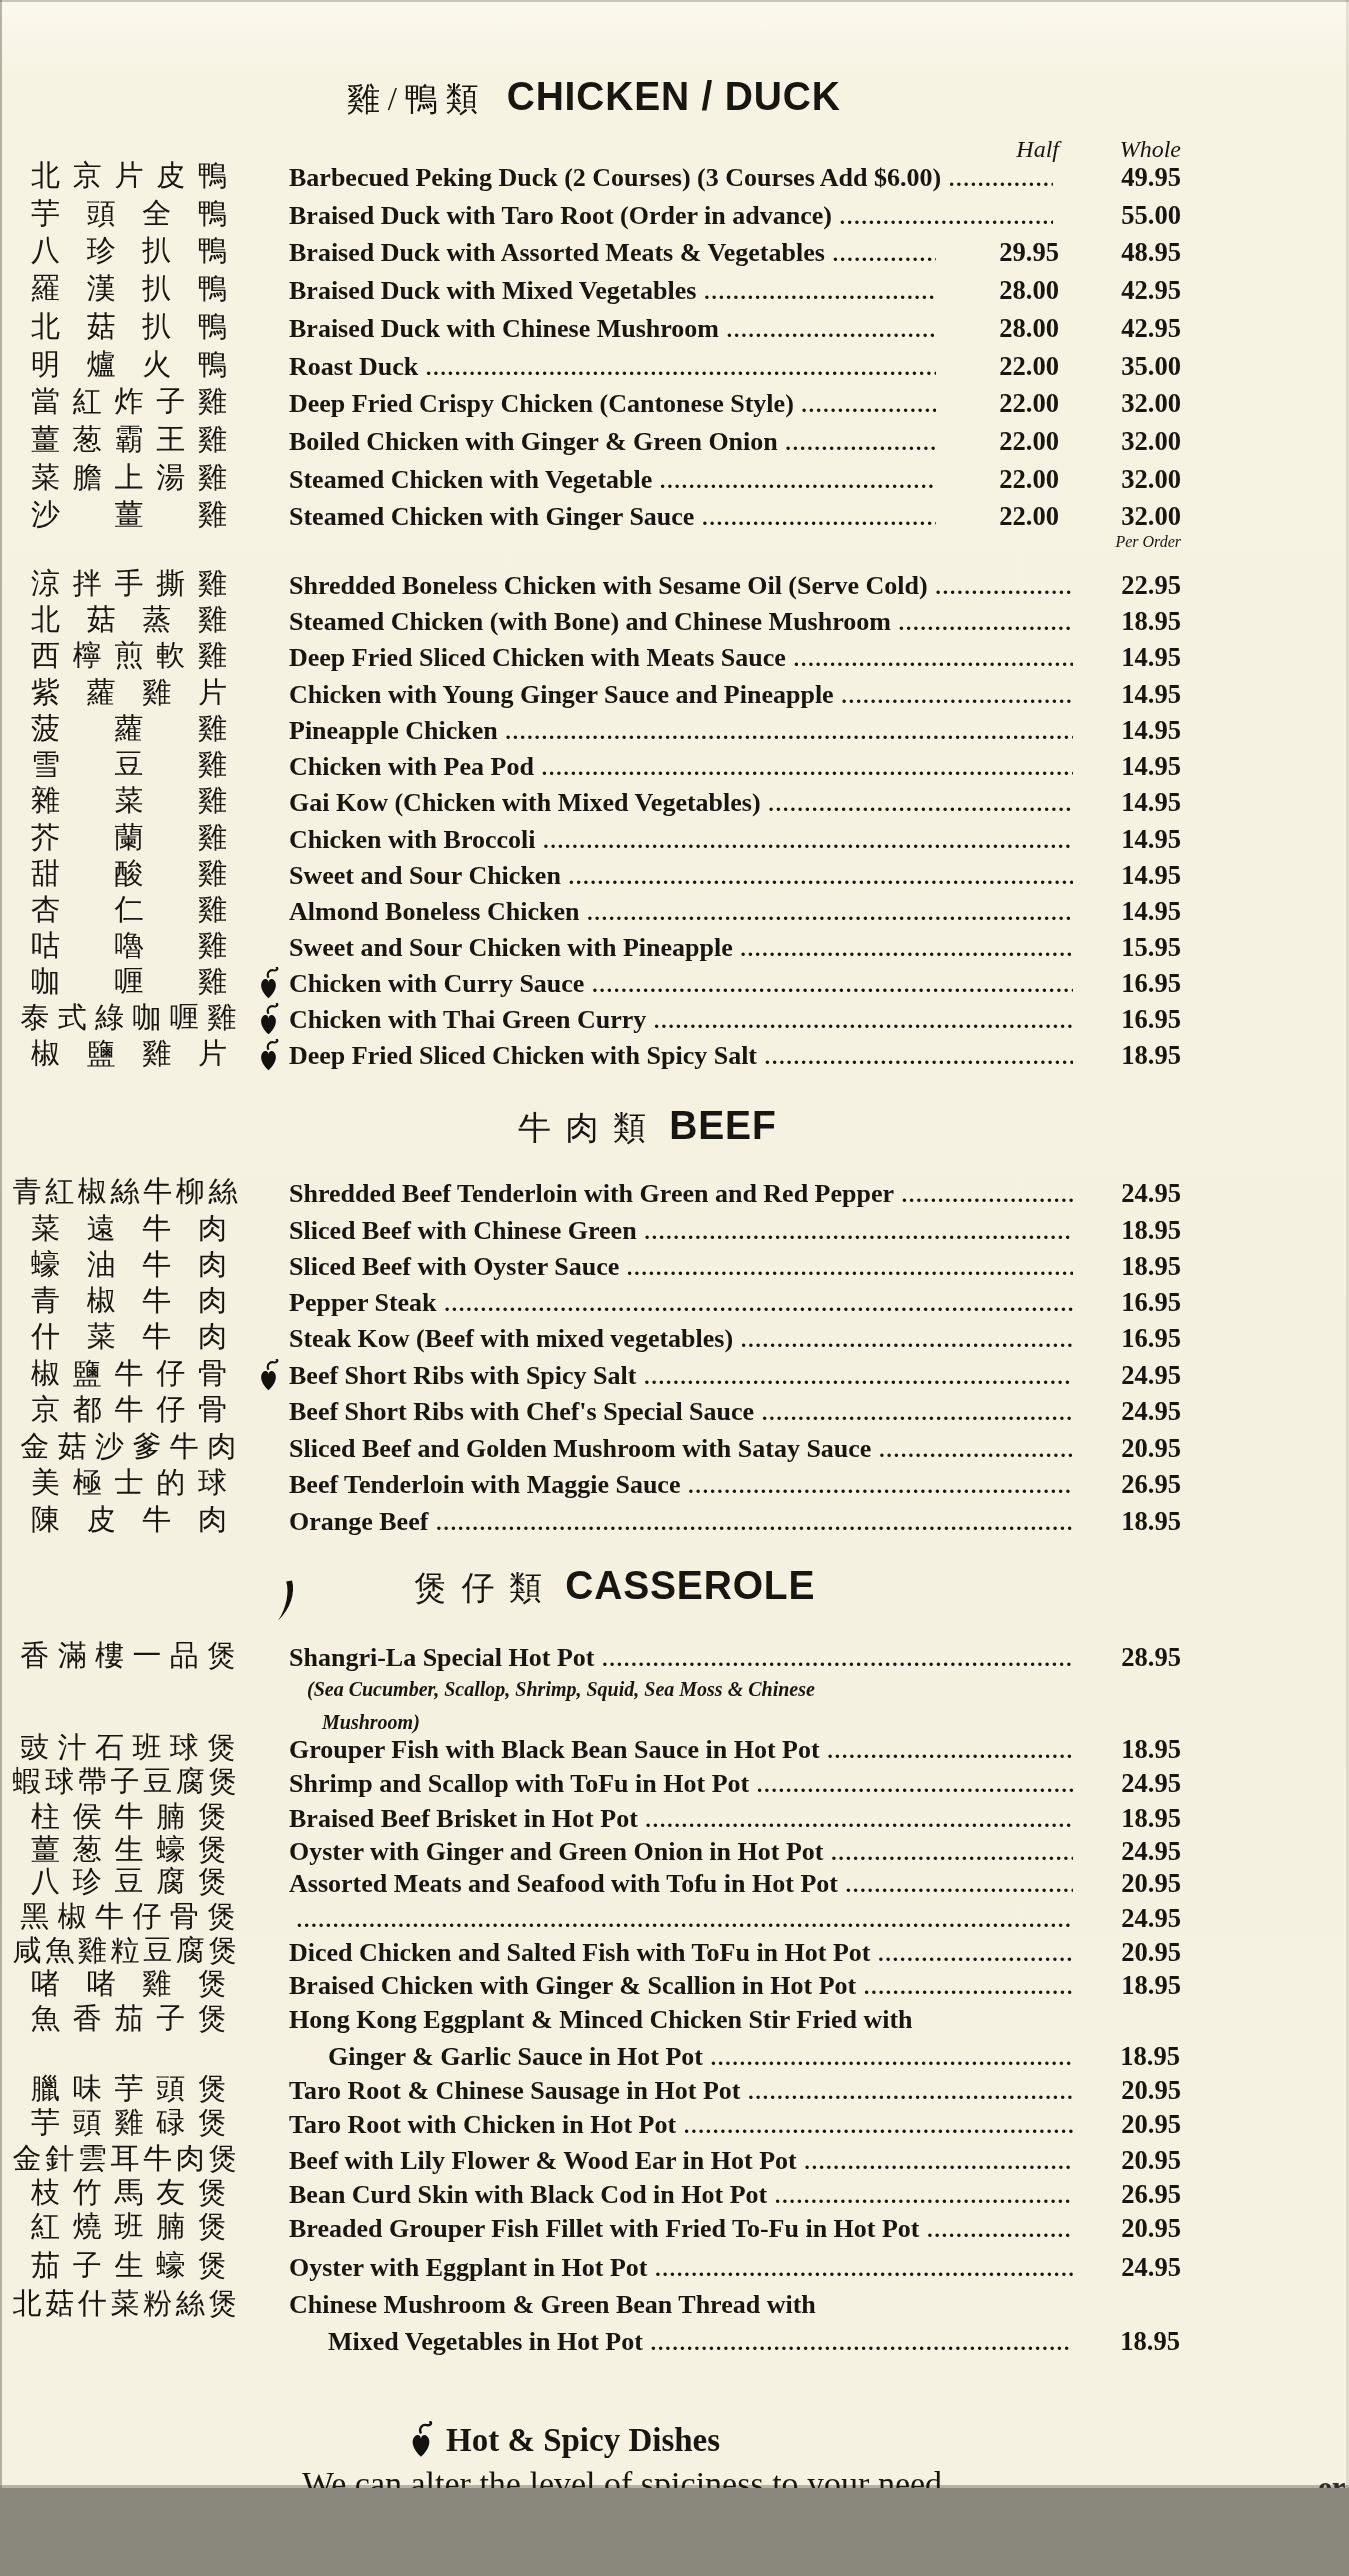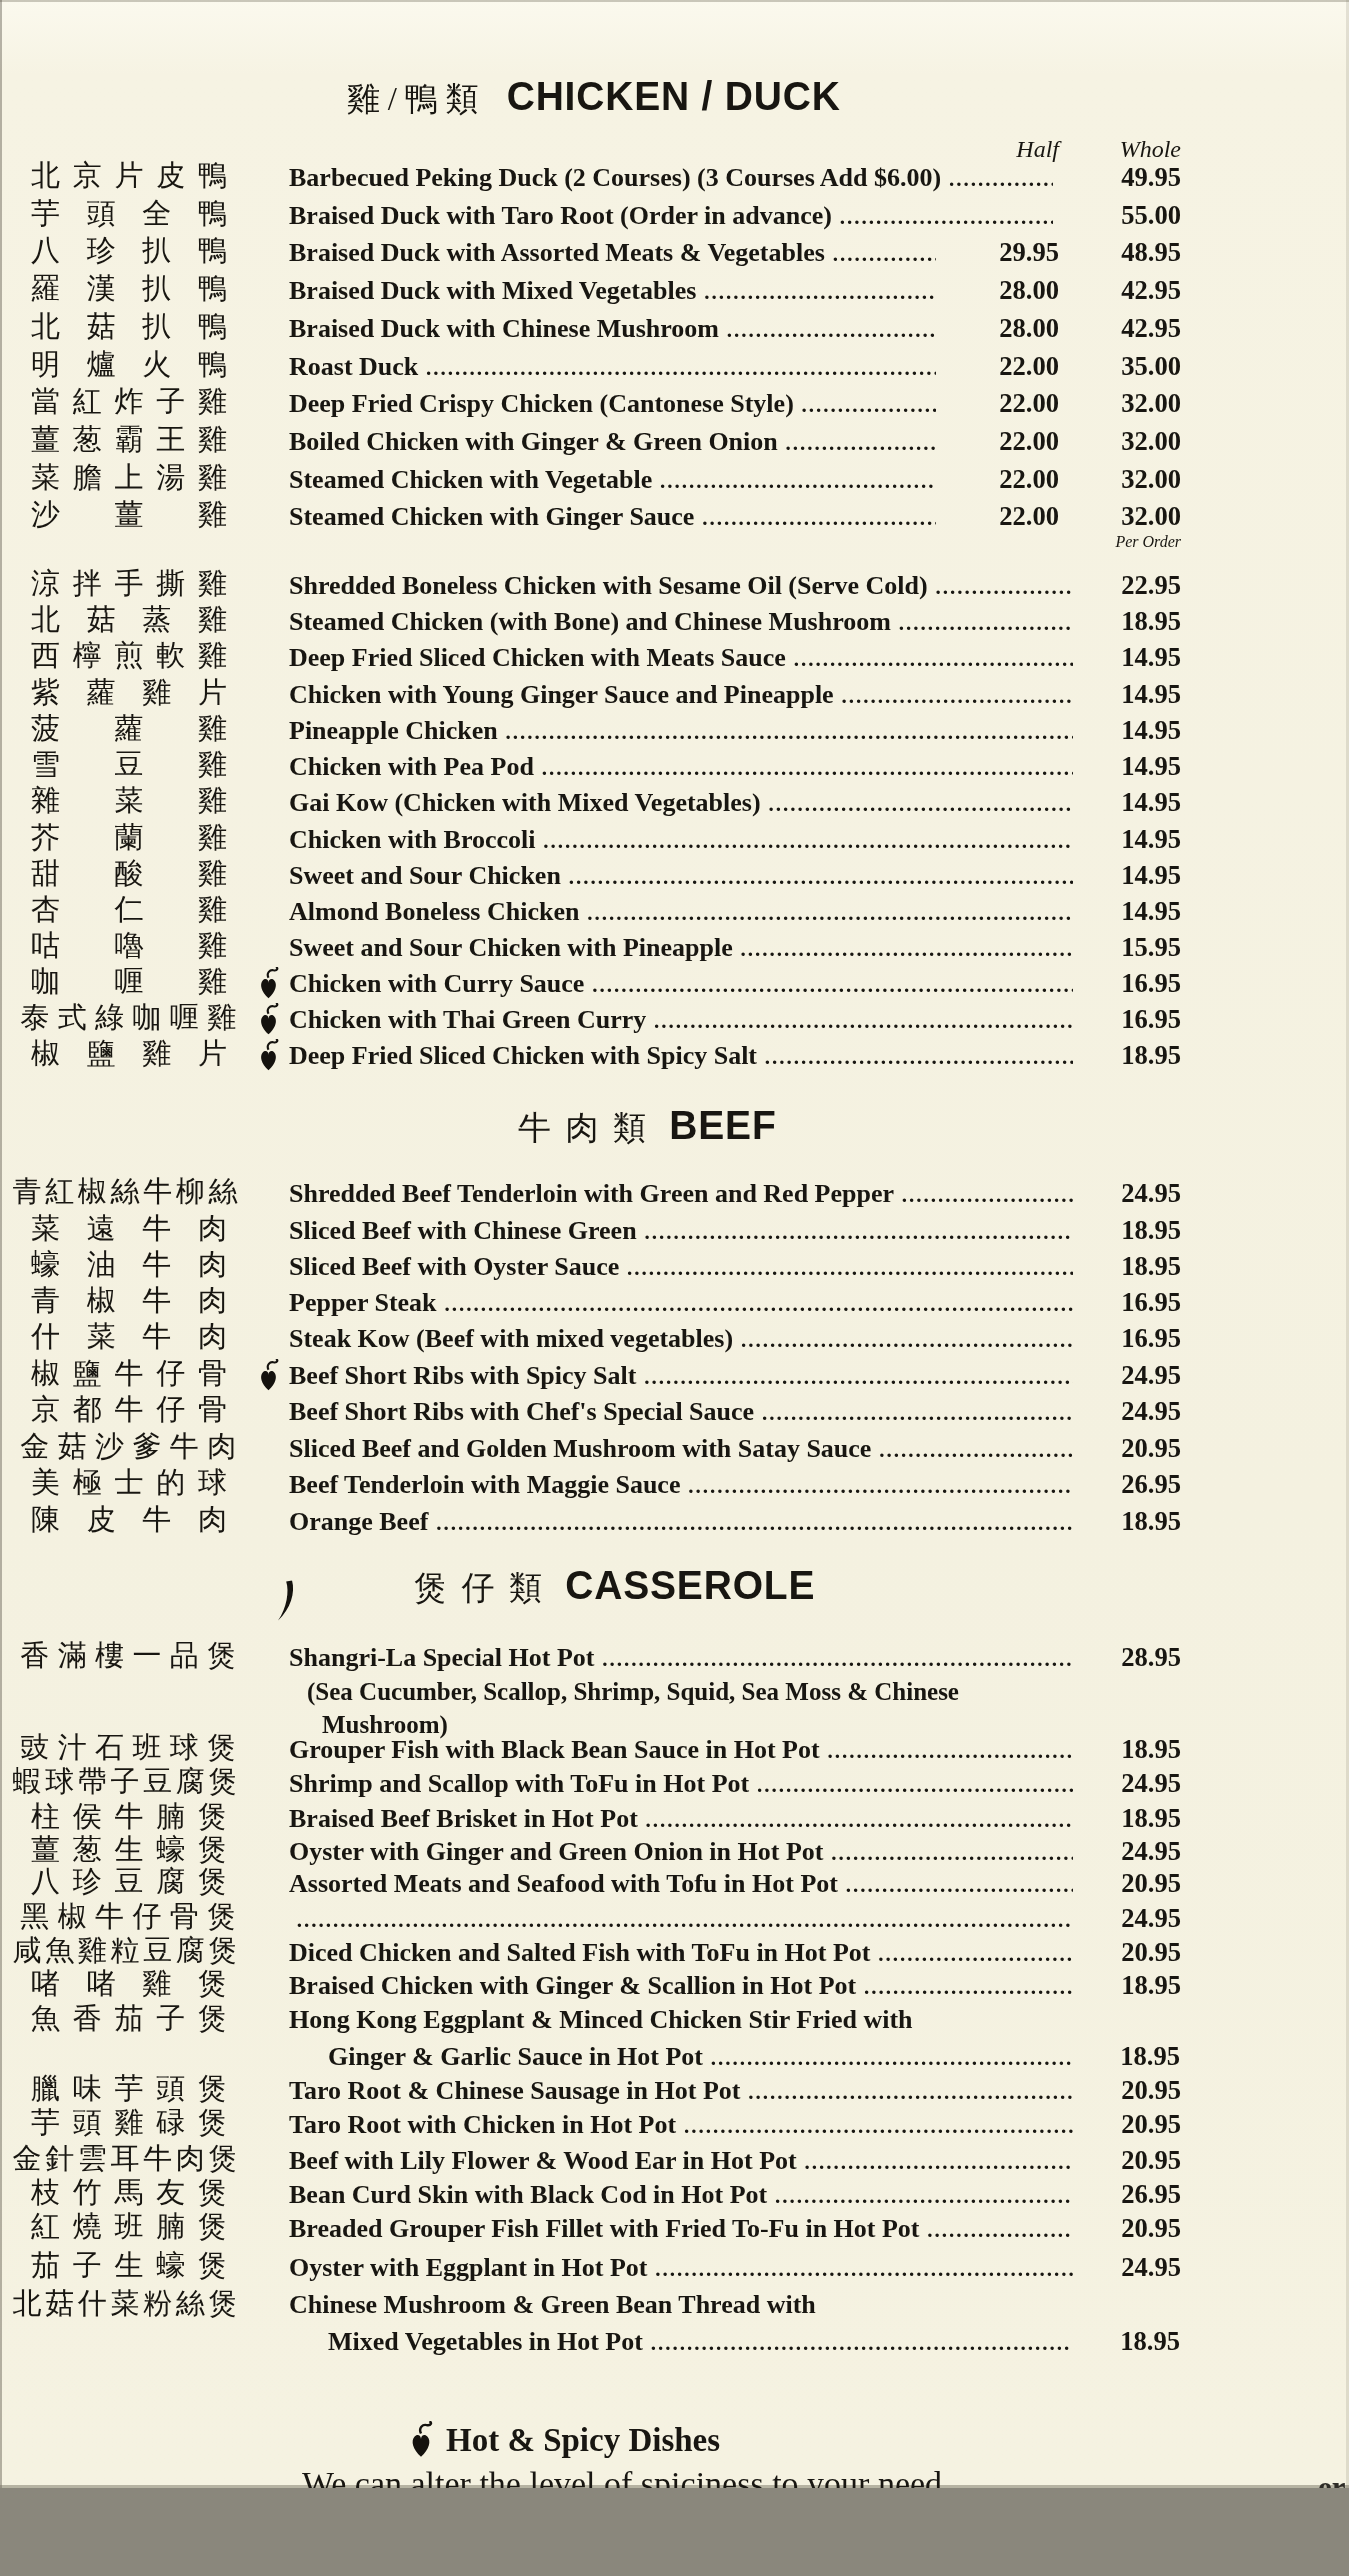--- a/index.html
+++ b/index.html
@@ -45,21 +45,21 @@
     flex:1; overflow:hidden; white-space:nowrap;
     font-size:21px; font-weight:bold; letter-spacing:2px;
     margin:0 6.3px 0 7.8px;
   }
   .pr{flex:none; text-align:right; font-weight:bold; font-size:26.6px; white-space:nowrap;}
   .pr.half{width:117px;}
   .pr.whole{width:122px;}
   .pr.single{width:102px;}
   .line2 .en{left:328px; width:852px;}
   .note-line{
-    position:absolute; font-weight:bold; font-size:25px; white-space:nowrap;
+    position:absolute; font-style:italic; font-weight:bold; font-size:20px; white-space:nowrap;
   }
   .pepper{position:absolute; left:-33px; top:0px; width:25px; height:33px;}
   .pepper svg{display:block;}
 
   .footer-spicy{
     position:absolute; top:2421px; left:407px; display:flex; align-items:center;
     font-weight:bold; font-size:33px; white-space:nowrap;
   }
   .footer-spicy .pep{width:28px;height:38px;margin-right:11px;}
   .footer-note{

